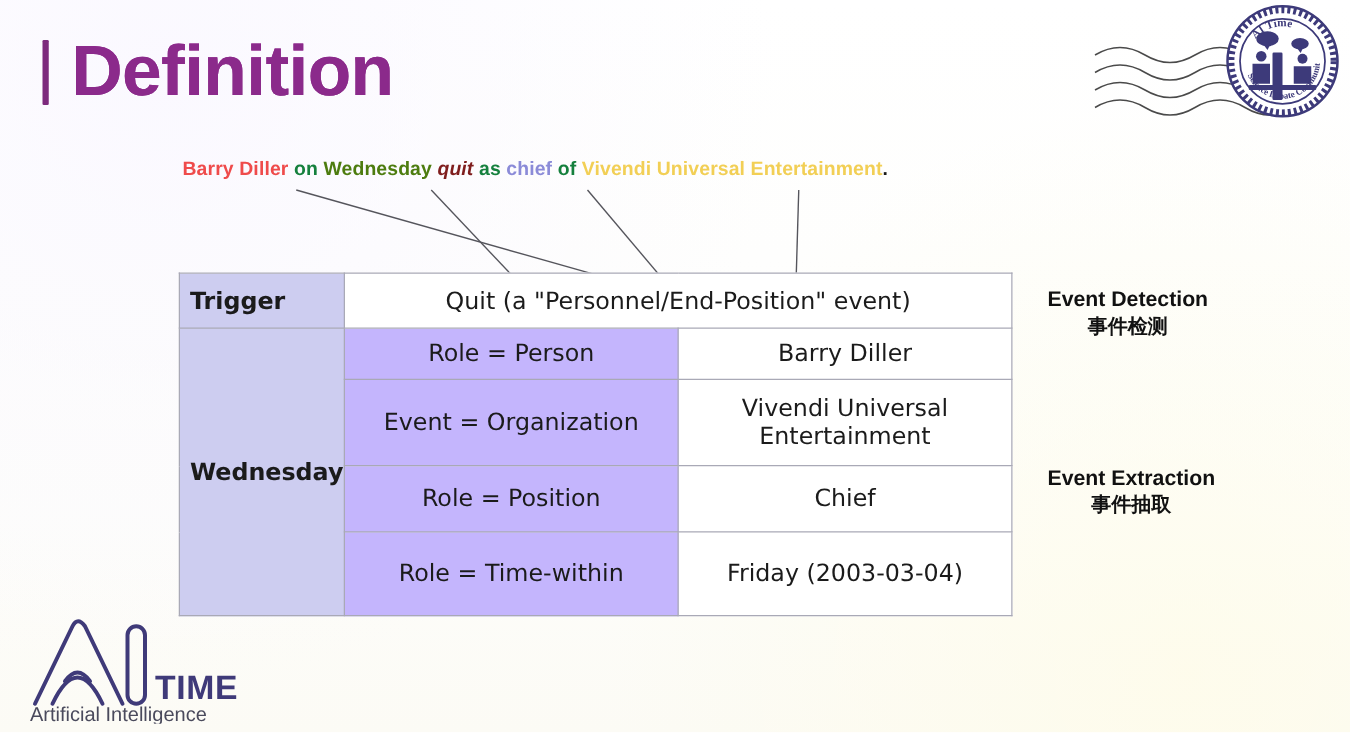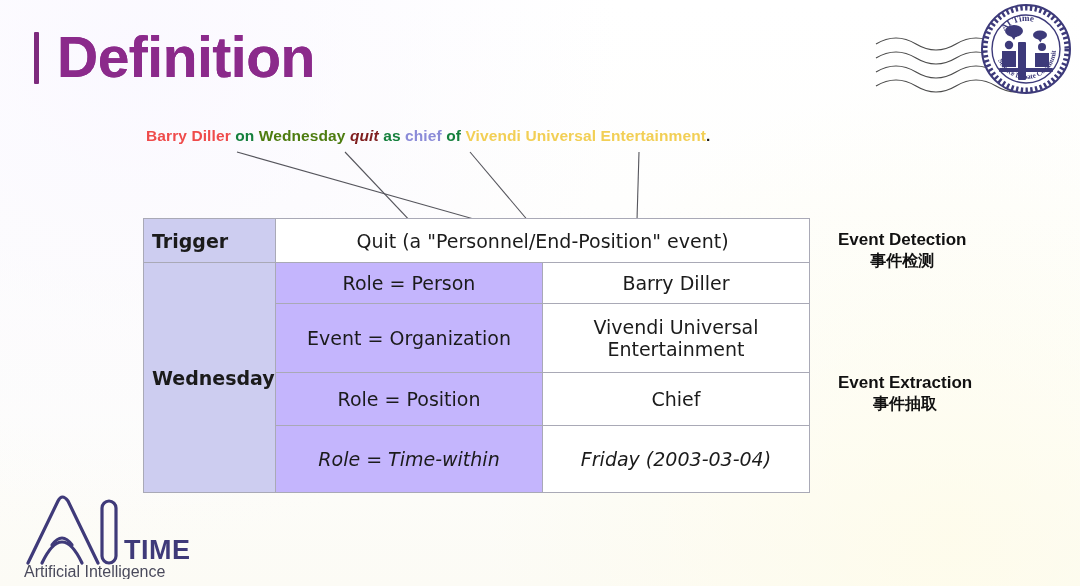--- a/index.html
+++ b/index.html
@@ -97,21 +97,21 @@
     text-align: center;
   }
   td.trigger-val {
     background: #ffffff;
     text-align: center;
   }
   tr.r-trigger { height: 44px; }
   tr.r-person  { height: 41px; }
   tr.r-org     { height: 69px; }
   tr.r-pos     { height: 53px; }
-  tr.r-time    { height: 67px; font-style: italic; }
+  tr.r-time    { height: 67px; }
 
   
   .caption { position: absolute; text-align: center; }
   .caption .en {
     font-family: "Liberation Sans", sans-serif;
     font-weight: 700; font-size: 17px; color: #111111;
     line-height: 1.25; white-space: nowrap;
   }
   .caption .zh {
     font-family: "DejaVu Sans", sans-serif;

